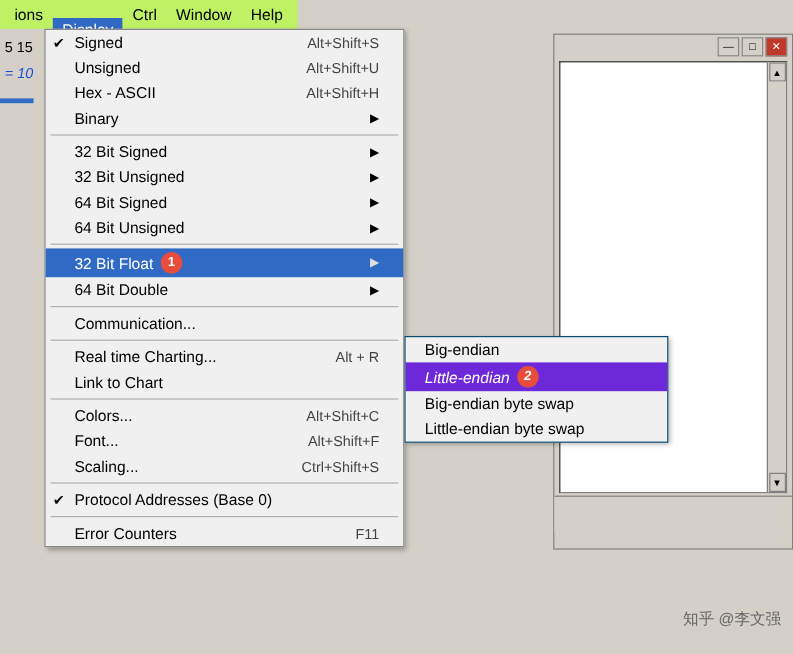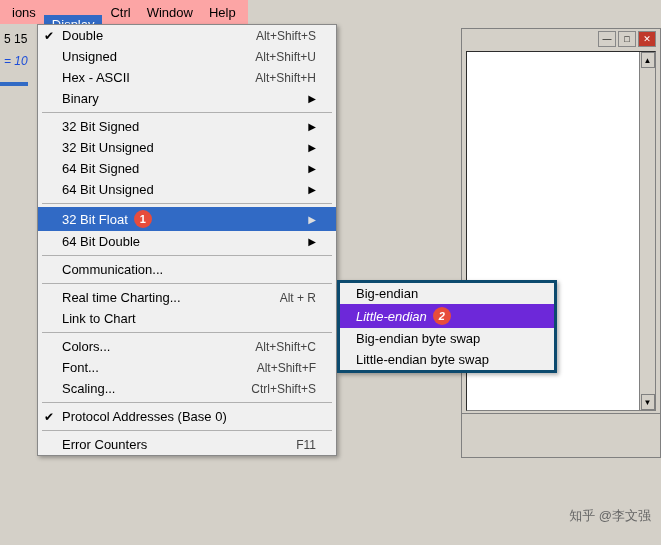--- a/index.html
+++ b/index.html
@@ -161,21 +161,21 @@
       margin-left: 6px;
     }
 
     
     .submenu {
       position: absolute;
       top: 280px;
       left: 337px;
       width: 220px;
       background: #f0f0f0;
-      border: 3px solid #0c4a6e;
+      border: 1px solid #0c4a6e;
       box-shadow: 2px 2px 4px rgba(0,0,0,0.3);
       z-index: 200;
     }
     .submenu .menu-item {
       padding: 3px 16px 3px 16px;
     }
     .submenu .menu-item.highlighted {
       background: #6d28d9;
       color: #fff;
       font-style: italic;
@@ -192,21 +192,21 @@
       font-size: 11px;
       font-weight: bold;
       margin-left: 6px;
     }
   </style>
 </head>
 <body>
 
 <div class="bg-window"></div>
 
-<div style="position:absolute;top:0;left:0;height:24px;background:#fca5a5;display:flex;align-items:center;padding:0 4px;">
+<div style="position:absolute;top:0;left:0;height:24px;background:#bef264;display:flex;align-items:center;padding:0 4px;">
   <span style="padding:2px 8px;cursor:pointer;color:#000;">ions</span>
   <span style="padding:2px 8px;cursor:pointer;background:#316ac5;color:#fff;margin-top:24px;">Display</span>
   <span style="padding:2px 8px;cursor:pointer;color:#000;">Ctrl</span>
   <span style="padding:2px 8px;cursor:pointer;color:#000;text-align:right;">Window</span>
   <span style="padding:2px 8px;cursor:pointer;color:#000;">Help</span>
 </div>
 
 <div style="position:absolute;top:28px;left:0;width:40px;">
   <div style="padding:4px 4px;font-size:12px;color:#000;">5 15</div>
   <div style="padding:4px 4px;font-size:12px;color:#1d4ed8;font-style:italic;">= 10</div>
@@ -226,21 +226,21 @@
       <div class="scroll-down">▼</div>
     </div>
   </div>
   <div style="height:30px;border-top:1px solid #808080;background:#d4d0c8;"></div>
 </div>
 
 <div class="dropdown-menu">
 
   <div class="menu-item">
     <span class="check">✔</span>
-    <span>Double</span>
+    <span>Signed</span>
     <span class="shortcut">Alt+Shift+S</span>
   </div>
 
   <div class="menu-item">
     <span>Unsigned</span>
     <span class="shortcut">Alt+Shift+U</span>
   </div>
 
   <div class="menu-item">
     <span>Hex - ASCII</span>

